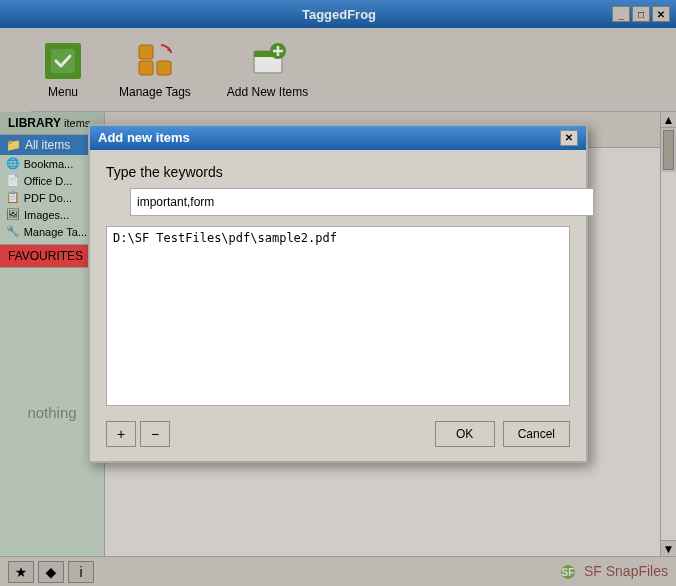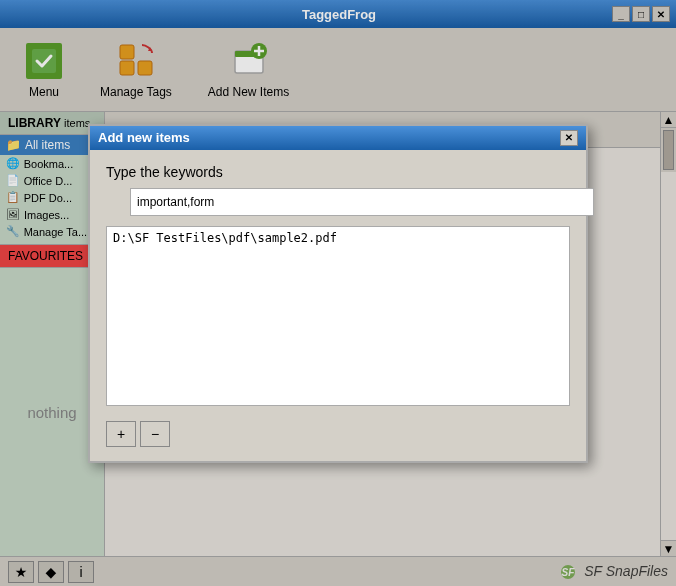--- a/index.html
+++ b/index.html
@@ -34,22 +34,23 @@
       font-size: 10px; cursor: pointer; color: #000;
     }
 
     
     .toolbar {
       background: #d4d0c8;
       border-bottom: 1px solid #aaa;
       height: 84px;
       display: flex;
       align-items: center;
-      padding: 0 16px;
+      padding: 0 4px;
       gap: 20px;
+      margin-left: 31px;
     }
     .toolbar-item {
       display: flex;
       flex-direction: column;
       align-items: center;
       gap: 4px;
       cursor: pointer;
       padding: 4px 8px;
     }
     .toolbar-icon {
@@ -185,23 +186,22 @@
     }
     .bottom-icons { display: flex; gap: 4px; }
     .bottom-icon-btn {
       width: 26px; height: 22px;
       background: #c8c4bc;
       border: 1px solid #888;
       display: flex; align-items: center; justify-content: center;
       cursor: pointer; font-size: 14px;
     }
     .snapfiles-watermark {
-      color: #000000;
+      color: #7f1d1d;
       font-size: 14px;
-      font-style: italic;
       opacity: 0.7;
     }
 
     
     .modal-overlay {
       position: fixed;
       top: 0; left: 0; right: 0; bottom: 0;
       background: rgba(0,0,0,0.1);
       display: flex;
       align-items: center;
@@ -435,16 +435,20 @@
     </div>
     <div class="modal-body">
       <div class="modal-section-label">Type the keywords</div>
       <input class="modal-keyword-input" type="text" value="important,form" style="">
       <textarea class="modal-file-list" readonly="" style="">D:\SF TestFiles\pdf\sample2.pdf</textarea>
       <div class="modal-actions">
         <div class="modal-add-remove">
           <button class="modal-btn">+</button>
           <button class="modal-btn">−</button>
         </div>
+        <div class="modal-ok-cancel">
+          <button class="modal-action-btn">OK</button>
+          <button class="modal-action-btn">Cancel</button>
+        </div>
       </div>
     </div>
   </div>
 </div>
 
 </body></html>

